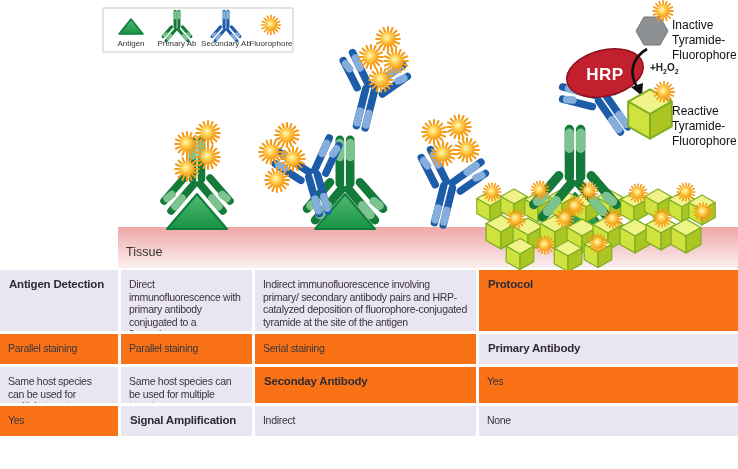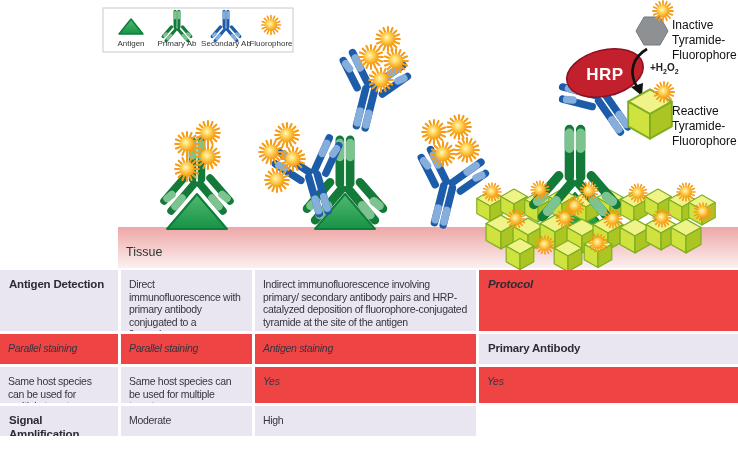--- a/index.html
+++ b/index.html
@@ -16,21 +16,21 @@
   
   .tbl{position:absolute;left:0;top:270px;width:738px;height:241px;
        display:grid;grid-template-columns:118px 131px 221px 1fr;
        grid-template-rows:61px 30px 36px 30px 30px;gap:3px;background:#fff;}
   .tbl > div{overflow:hidden;}
   .th{font-weight:bold;font-size:11.5px;letter-spacing:-0.2px;color:#2f2b33;
       padding:8px 4px 0 9px;line-height:1.2;}
   .td{font-size:10.5px;letter-spacing:-0.3px;color:#39343f;
       padding:8px 8px 0 8px;line-height:1.2;}
   .r-light{background:#e9e5f1;}
-  .r-dark{background:#ef4444;font-style:italic;}
+  .r-dark{background:#f97316;}
 </style>
 </head>
 <body>
 
 <div class="stage">
 
   <svg width="738" height="270" viewBox="0 0 738 270">
     <defs>
       <radialGradient id="fg" cx="42%" cy="40%" r="65%">
         <stop offset="0%" stop-color="#fff6c9"></stop>
@@ -188,26 +188,27 @@
   </svg>
 
   <div class="tbl">
     <div class="th r-light">Antigen Detection</div>
     <div class="td r-light">Direct immunofluorescence with primary antibody conjugated to a fluorophore</div>
     <div class="td r-light">Indirect immunofluorescence involving primary/ secondary antibody pairs and HRP- catalyzed deposition of fluorophore-conjugated tyramide at the site of the antigen</div>
 
     <div class="th r-dark">Protocol</div>
     <div class="td r-dark">Parallel staining</div>
     <div class="td r-dark">Parallel staining</div>
-    <div class="td r-dark">Antigen staining</div>
+    <div class="td r-dark">Serial staining</div>
 
     <div class="th r-light">Primary Antibody</div>
     <div class="td r-light">Same host species can be used for multiple targets</div>
     <div class="td r-light">Same host species can be used for multiple targets</div>
 
+    <div class="th r-dark">Seconday Antibody</div>
     <div class="td r-dark">Yes</div>
     <div class="td r-dark">Yes</div>
 
     <div class="th r-light">Signal Amplification</div>
-    <div class="td r-light">Moderate</div>
-    <div class="td r-light">High</div>
+    <div class="td r-light">Indirect</div>
+    <div class="td r-light">None</div>
   </div>
 </div>
 
 </body></html>

